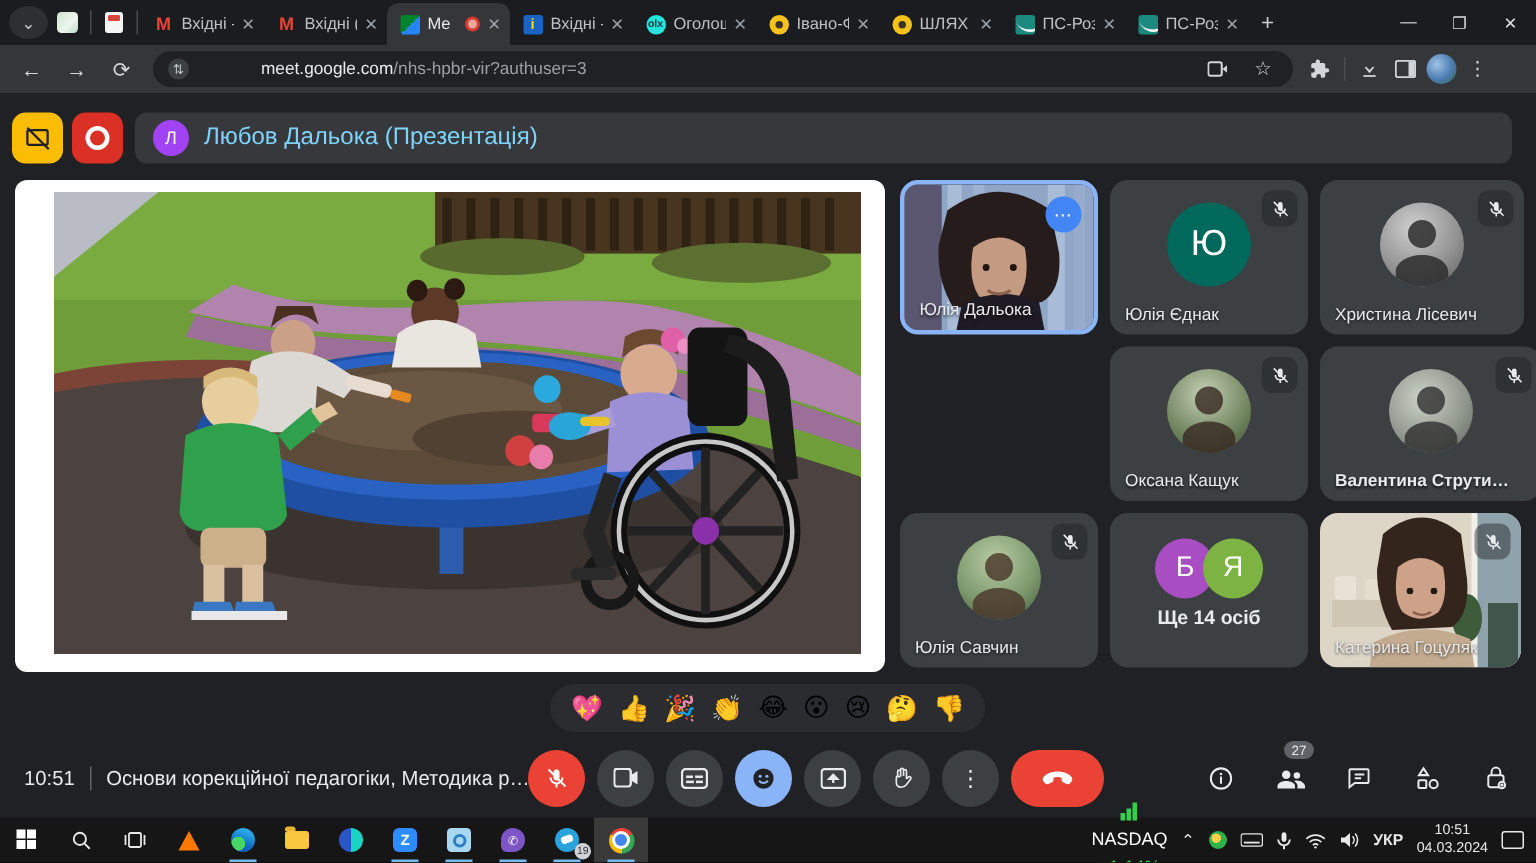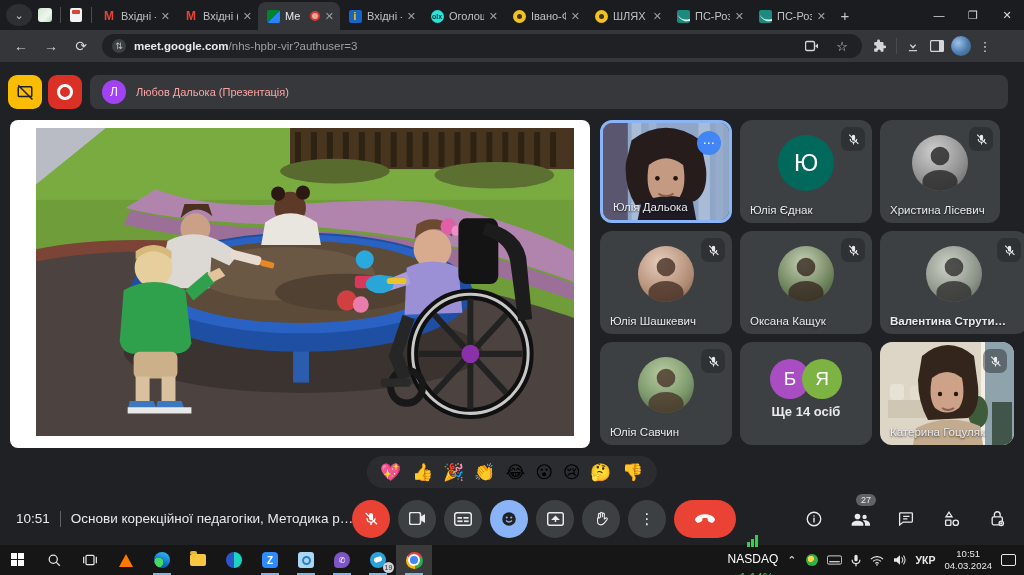--- a/index.html
+++ b/index.html
@@ -32,33 +32,33 @@
   .wctl { display:flex; margin-left:auto; height:100%; }
   .wctl div { width:34px; height:100%; display:flex; align-items:center; justify-content:center; color:#dadce0; font-size:11px; }
   .newtab { width:26px; height:24px; color:#c7cacf; font-size:15px; display:flex; align-items:center; justify-content:center; }
 
   
   .toolbar { position:absolute; left:0; top:30px; width:1024px; height:32px; background:#35363a; display:flex; align-items:center; gap:4px; padding:0 8px; }
   .navbtn { width:26px; height:26px; border-radius:50%; display:flex; align-items:center; justify-content:center; color:#d2d5d9; font-size:14px; }
   .omnibox { height:24px; flex:1; max-width:760px; background:#202124; border-radius:12px; display:flex; align-items:center; padding:0 10px; gap:8px; margin:0 4px; }
   .siteinfo { width:14px; height:14px; border-radius:50%; background:#3c4043; color:#bdc1c6; font-size:9px; display:flex; align-items:center; justify-content:center; }
   .url { font-size:11.5px; color:#9aa0a6; white-space:nowrap; }
-  .url b { color:#e8eaed; font-weight:bold; }
+  .url b { color:#e8eaed; font-weight:normal;margin-left:40px; }
   .obicons { margin-left:auto; display:flex; gap:10px; align-items:center; color:#d2d5d9; }
   .tbicon { width:20px; height:20px; display:flex; align-items:center; justify-content:center; color:#d2d5d9; font-size:13px; }
   .avatar-chip { width:20px; height:20px; border-radius:50%; background:radial-gradient(circle at 35% 35%,#9fc3e8,#4b7bb0 55%,#3a6a4e); }
 
   
   .meet { position:absolute; left:0; top:62px; width:1024px; height:483px; background:#202124; }
   .warnbtn { position:absolute; left:8px; top:13px; width:34px; height:34px; border-radius:9px; background:#fbbc04; display:flex; align-items:center; justify-content:center; }
   .recbtn { position:absolute; left:48px; top:13px; width:34px; height:34px; border-radius:9px; background:#da3025; display:flex; align-items:center; justify-content:center; }
   .recbtn .ring { width:16px; height:16px; border:3px solid #fff; border-radius:50%; }
   .banner { position:absolute; left:90px; top:13px; width:918px; height:34px; border-radius:8px; background:#37383b; display:flex; align-items:center; gap:10px; padding:0 12px; }
   .banner .bav { width:24px; height:24px; border-radius:50%; background:#a142f4; color:#fff; font-size:12px; display:flex; align-items:center; justify-content:center; }
-  .banner .btxt { color:#fca5a5; font-size:11px; }
+  .banner .btxt { color:#7dd3fc; font-size:16px; }
 
   .slide { position:absolute; left:10px; top:58px; width:580px; height:328px; background:#fff; border-radius:8px; padding:8px 16px 12px 26px; }
   .slide svg { width:100%; height:100%; display:block; }
 
   .grid { position:absolute; left:600px; top:58px; width:414px; height:325px; }
   .tile { position:absolute; border-radius:12px; background:#3c4043; overflow:hidden; }
   .tile .pname { position:absolute; left:10px; bottom:7px; color:#e8eaed; font-size:11.5px; text-shadow:0 1px 2px rgba(0,0,0,.7); white-space:nowrap; }
   .micoff { position:absolute; right:7px; top:7px; width:24px; height:24px; border-radius:7px; background:rgba(32,33,36,.45); display:flex; align-items:center; justify-content:center; }
   .avcircle { position:absolute; left:50%; top:42%; transform:translate(-50%,-50%); width:56px; height:56px; border-radius:50%; overflow:hidden; }
   .avcircle svg { position:absolute; left:0; top:0; width:100%; height:100%; }
@@ -373,49 +373,35 @@
         <div class="micoff">
           <svg class="wi" width="13" height="13" viewBox="0 0 24 24" fill="#e8eaed">
               <path d="M12 14a3 3 0 0 0 3-3V6a3 3 0 0 0-6 0v5a3 3 0 0 0 3 3zm5-3h2a7 7 0 0 1-6 6.9V21h-2v-3.1A7 7 0 0 1 5 11h2a5 5 0 0 0 10 0z"></path>
               <path d="M4 3l17 17" stroke="#e8eaed" stroke-width="2"></path>
             </svg>
         </div>
         <div class="initial-circle" style="background:#00695c;">Ю</div>
         <div class="pname">Юлія Єднак</div>
       </div>
 
-      <div class="tile" style="left:280px;top:0;width:120px;height:103px;">
+      <div class="tile" style="left:280px;top:0;width:136px;height:103px;">
         <div class="micoff">
           <svg class="wi" width="13" height="13" viewBox="0 0 24 24" fill="#e8eaed">
               <path d="M12 14a3 3 0 0 0 3-3V6a3 3 0 0 0-6 0v5a3 3 0 0 0 3 3zm5-3h2a7 7 0 0 1-6 6.9V21h-2v-3.1A7 7 0 0 1 5 11h2a5 5 0 0 0 10 0z"></path>
               <path d="M4 3l17 17" stroke="#e8eaed" stroke-width="2"></path>
             </svg>
         </div>
         <div class="avcircle" style="background:radial-gradient(circle at 40% 30%,#cfcfcf,#8f8f8f 60%,#5a5a5a);">
           <svg viewBox="0 0 24 24">
               <path d="M12 13a4 4 0 1 0 0-8 4 4 0 0 0 0 8zm0 2c-4 0-7.5 2.1-7.5 4.8V24h15v-4.2c0-2.7-3.5-4.8-7.5-4.8z" fill="rgba(45,45,45,.85)"></path>
             </svg>
         </div>
         <div class="pname">Христина Лісевич</div>
       </div>
 
-      <div class="tile" style="left:0;top:111px;width:132px;height:103px;">
-        <div class="micoff">
-          <svg class="wi" width="13" height="13" viewBox="0 0 24 24" fill="#e8eaed">
-              <path d="M12 14a3 3 0 0 0 3-3V6a3 3 0 0 0-6 0v5a3 3 0 0 0 3 3zm5-3h2a7 7 0 0 1-6 6.9V21h-2v-3.1A7 7 0 0 1 5 11h2a5 5 0 0 0 10 0z"></path>
-              <path d="M4 3l17 17" stroke="#e8eaed" stroke-width="2"></path>
-            </svg>
-        </div>
-        <div class="avcircle" style="background:radial-gradient(circle at 40% 30%,#e6cdbc,#b08a72 65%,#6d5240);">
-          <svg viewBox="0 0 24 24">
-              <path d="M12 13a4 4 0 1 0 0-8 4 4 0 0 0 0 8zm0 2c-4 0-7.5 2.1-7.5 4.8V24h15v-4.2c0-2.7-3.5-4.8-7.5-4.8z" fill="rgba(70,48,38,.8)"></path>
-            </svg>
-        </div>
-        <div class="pname">Юлія Шашкевич</div>
-      </div>
 
       <div class="tile" style="left:140px;top:111px;width:132px;height:103px;">
         <div class="micoff">
           <svg class="wi" width="13" height="13" viewBox="0 0 24 24" fill="#e8eaed">
               <path d="M12 14a3 3 0 0 0 3-3V6a3 3 0 0 0-6 0v5a3 3 0 0 0 3 3zm5-3h2a7 7 0 0 1-6 6.9V21h-2v-3.1A7 7 0 0 1 5 11h2a5 5 0 0 0 10 0z"></path>
               <path d="M4 3l17 17" stroke="#e8eaed" stroke-width="2"></path>
             </svg>
         </div>
         <div class="avcircle" style="background:radial-gradient(circle at 45% 30%,#c5d0b5,#70845e 60%,#3c4a34);">
           <svg viewBox="0 0 24 24">

